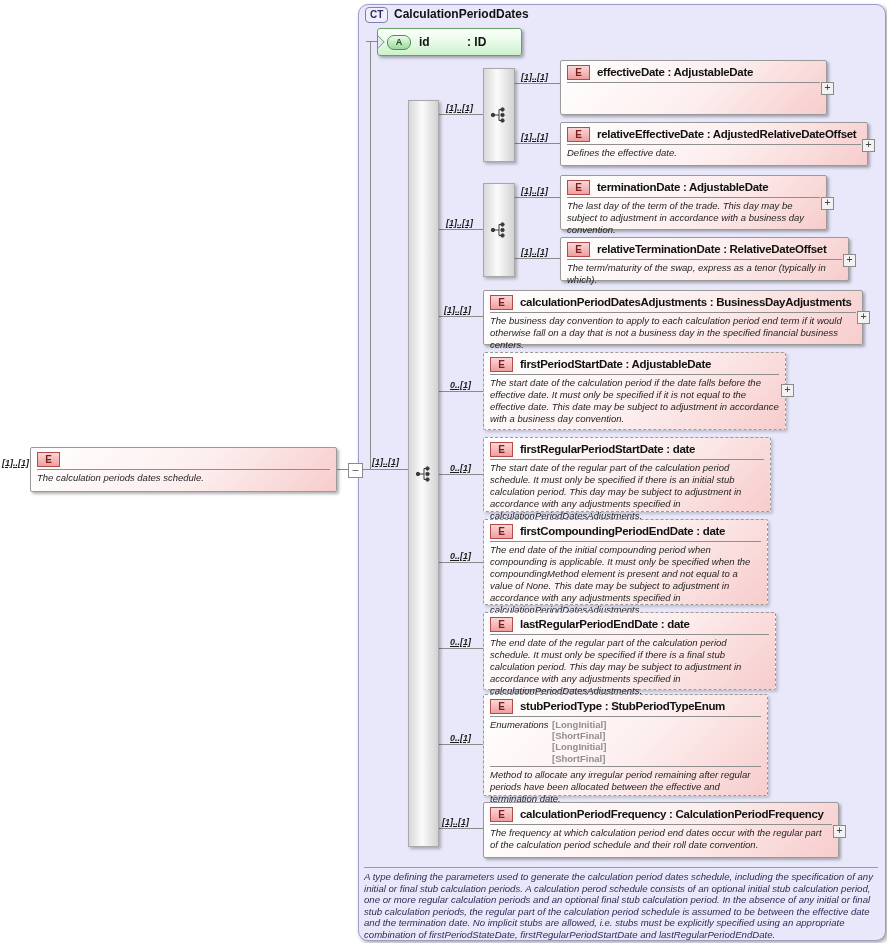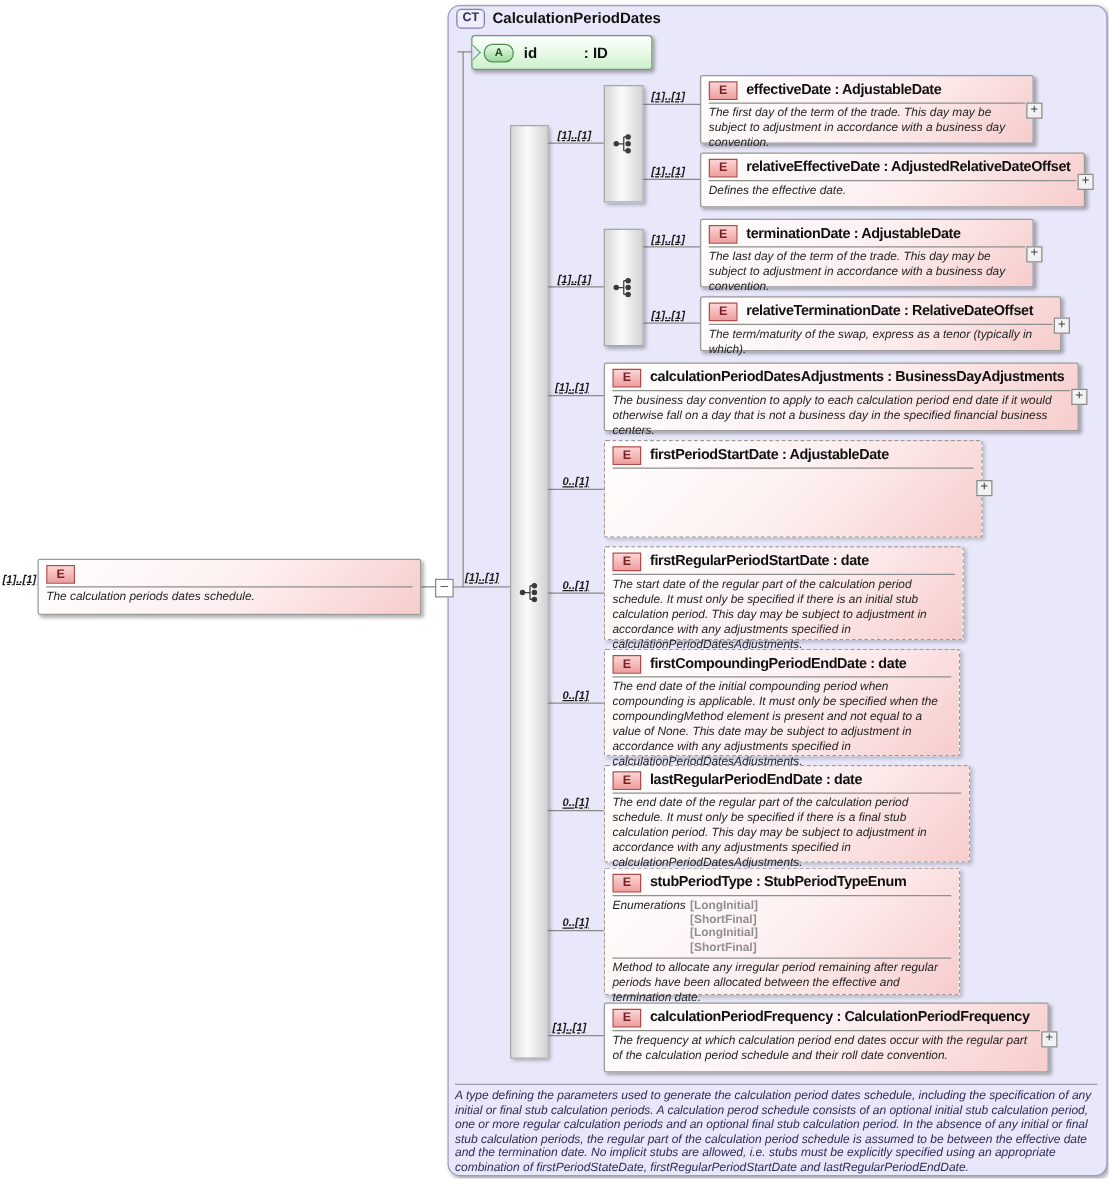--- a/index.html
+++ b/index.html
@@ -214,21 +214,20 @@
       </svg>
     </span>
   </div>
 
   <div class="ebox e0">
     <div class="ebox-head">
       <span class="ebadge">E</span>
       <span class="etitle">effectiveDate : AdjustableDate</span>
     </div>
     <div class="esep"></div>
-    <div class="edesc">The first day of the term of the trade. This day may be subject to adjustment in accordance with a business day convention.</div>
   </div>
 
   <div class="ebox e1">
     <div class="ebox-head">
       <span class="ebadge">E</span>
       <span class="etitle">relativeEffectiveDate : AdjustedRelativeDateOffset</span>
     </div>
     <div class="esep"></div>
     <div class="edesc">Defines the effective date.</div>
   </div>
@@ -250,29 +249,30 @@
     <div class="esep"></div>
     <div class="edesc">The term/maturity of the swap, express as a tenor (typically in which).</div>
   </div>
 
   <div class="ebox e4">
     <div class="ebox-head">
       <span class="ebadge">E</span>
       <span class="etitle">calculationPeriodDatesAdjustments : BusinessDayAdjustments</span>
     </div>
     <div class="esep"></div>
-    <div class="edesc">The business day convention to apply to each calculation period end date if it would otherwise fall on a day that is not a business day in the specified financial business centers.</div>
+    <div class="edesc">The business day convention to apply to each calculation period end term if it would otherwise fall on a day that is not a business day in the specified financial business centers.</div>
   </div>
 
   <div class="ebox dashed e5">
     <div class="ebox-head">
       <span class="ebadge">E</span>
       <span class="etitle">firstPeriodStartDate : AdjustableDate</span>
     </div>
     <div class="esep"></div>
+    <div class="edesc">The start date of the calculation period if the date falls before the effective date. It must only be specified if it is not equal to the effective date. This date may be subject to adjustment in accordance with a business day convention.</div>
   </div>
 
   <div class="ebox dashed e6">
     <div class="ebox-head">
       <span class="ebadge">E</span>
       <span class="etitle">firstRegularPeriodStartDate : date</span>
     </div>
     <div class="esep"></div>
     <div class="edesc">The start date of the regular part of the calculation period schedule. It must only be specified if there is an initial stub calculation period. This day may be subject to adjustment in accordance with any adjustments specified in calculationPeriodDatesAdjustments.</div>
   </div>

